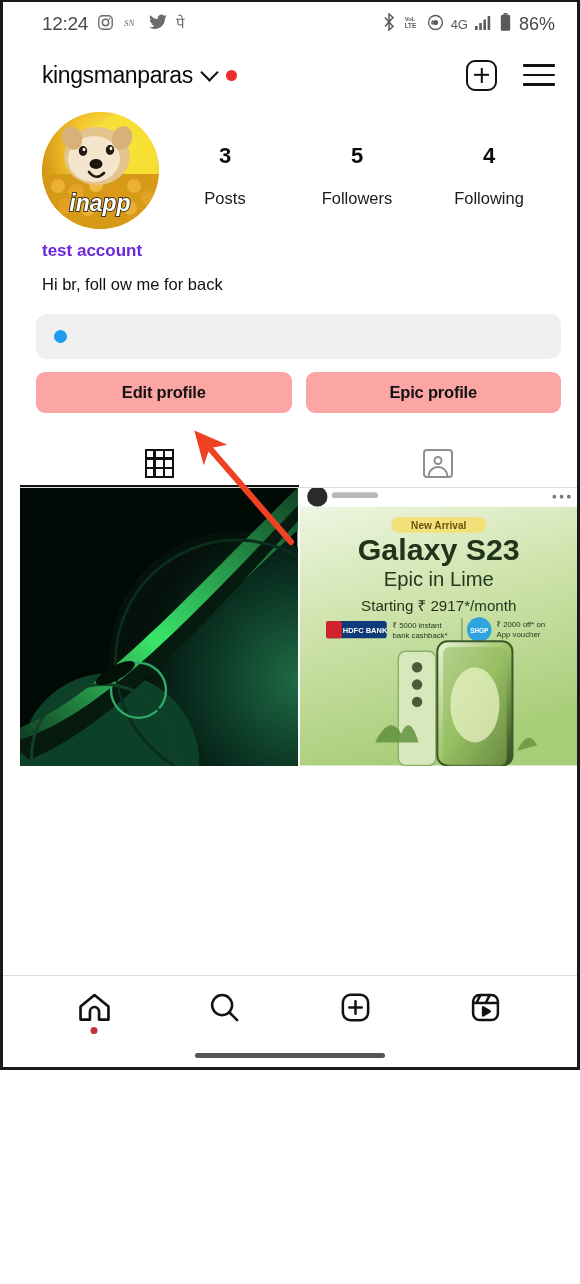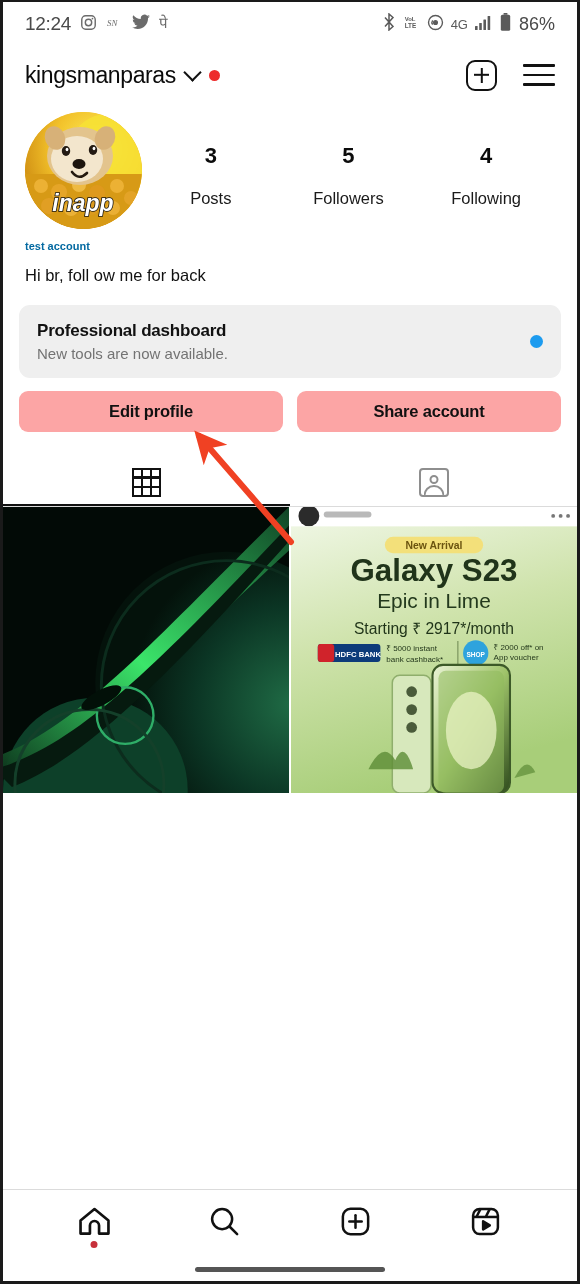--- a/index.html
+++ b/index.html
@@ -4,28 +4,29 @@
 <style>
   * { margin:0; padding:0; box-sizing:border-box; }
   html,body { width:580px; height:1284px; }
   body {
     font-family:"Liberation Sans", sans-serif;
     background:#ffffff;
     overflow:hidden;
     position:relative;
   }
   .phone {
-    width:580px; height:1284px;
+    width:580px; height:1070px;
     background:#fff;
     position:relative;
     border-left:3px solid #1a1a1a;
     border-right:3px solid #1a1a1a;
     border-top:2px solid #1a1a1a;
     border-bottom:3px solid #1a1a1a;
     overflow:hidden;
+    padding-left:17px;
   }
 
   
   .statusbar {
     height:44px; display:flex; align-items:center;
     justify-content:space-between;
     padding:0 22px 0 22px;
     color:#5a5a5a;
   }
   .sb-left { display:flex; align-items:center; gap:9px; }
@@ -61,21 +62,21 @@
     overflow:hidden; flex:none; position:relative;
     background:radial-gradient(circle at 60% 35%, #ffe95e 0%, #f5c32b 45%, #d98f12 100%);
   }
   .avatar svg { display:block; width:100%; height:100%; }
   .stats { display:flex; flex:1; justify-content:space-around; padding-top:30px; }
   .stat { text-align:center; min-width:86px; }
   .stat-num { font-size:22px; font-weight:700; color:#0b0b0b; line-height:1.25; }
   .stat-label { font-size:16.5px; color:#1a1a1a; margin-top:19px; }
 
   .bio { padding:9px 22px 0 22px; }
-  .bio-name { font-size:11px; font-weight:700; color:#0369a1; line-height:1.5; }
+  .bio-name { font-size:17px; font-weight:700; color:#6d28d9; line-height:1.5; }
   .bio-text { font-size:16.5px; color:#111; line-height:1.5;margin-top:8px; }
 
   
   .dash {
     margin:18px 16px 0 16px; background:#efefef; border-radius:11px;
     padding:16px 18px; display:flex; align-items:center; justify-content:space-between;
   }
   .dash-title { font-size:17px; font-weight:700; color:#111; letter-spacing:-0.2px; }
   .dash-sub { font-size:15px; color:#737373; margin-top:4px; }
   .dash-dot { width:13px; height:13px; border-radius:50%; background:#1c9bef; flex:none; }
@@ -272,30 +273,26 @@
       </div>
     </div>
   </div>
 
   <div class="bio">
     <div class="bio-name">test account</div>
     <div class="bio-text">Hi br, foll ow me for back</div>
   </div>
 
   <div class="dash">
-    <div>
-      <div class="dash-title">Professional dashboard</div>
-      <div class="dash-sub">New tools are now available.</div>
-    </div>
     <span class="dash-dot"></span>
   </div>
 
   <div class="actions">
     <div class="act-btn">Edit profile</div>
-    <div class="act-btn">Share account</div>
+    <div class="act-btn">Epic profile</div>
   </div>
 
   <div class="tabs">
     <div class="tab">
       <span class="grid-ico">
         <i></i>
           <i></i>
           <i></i>
           <i></i>
           <i></i>

